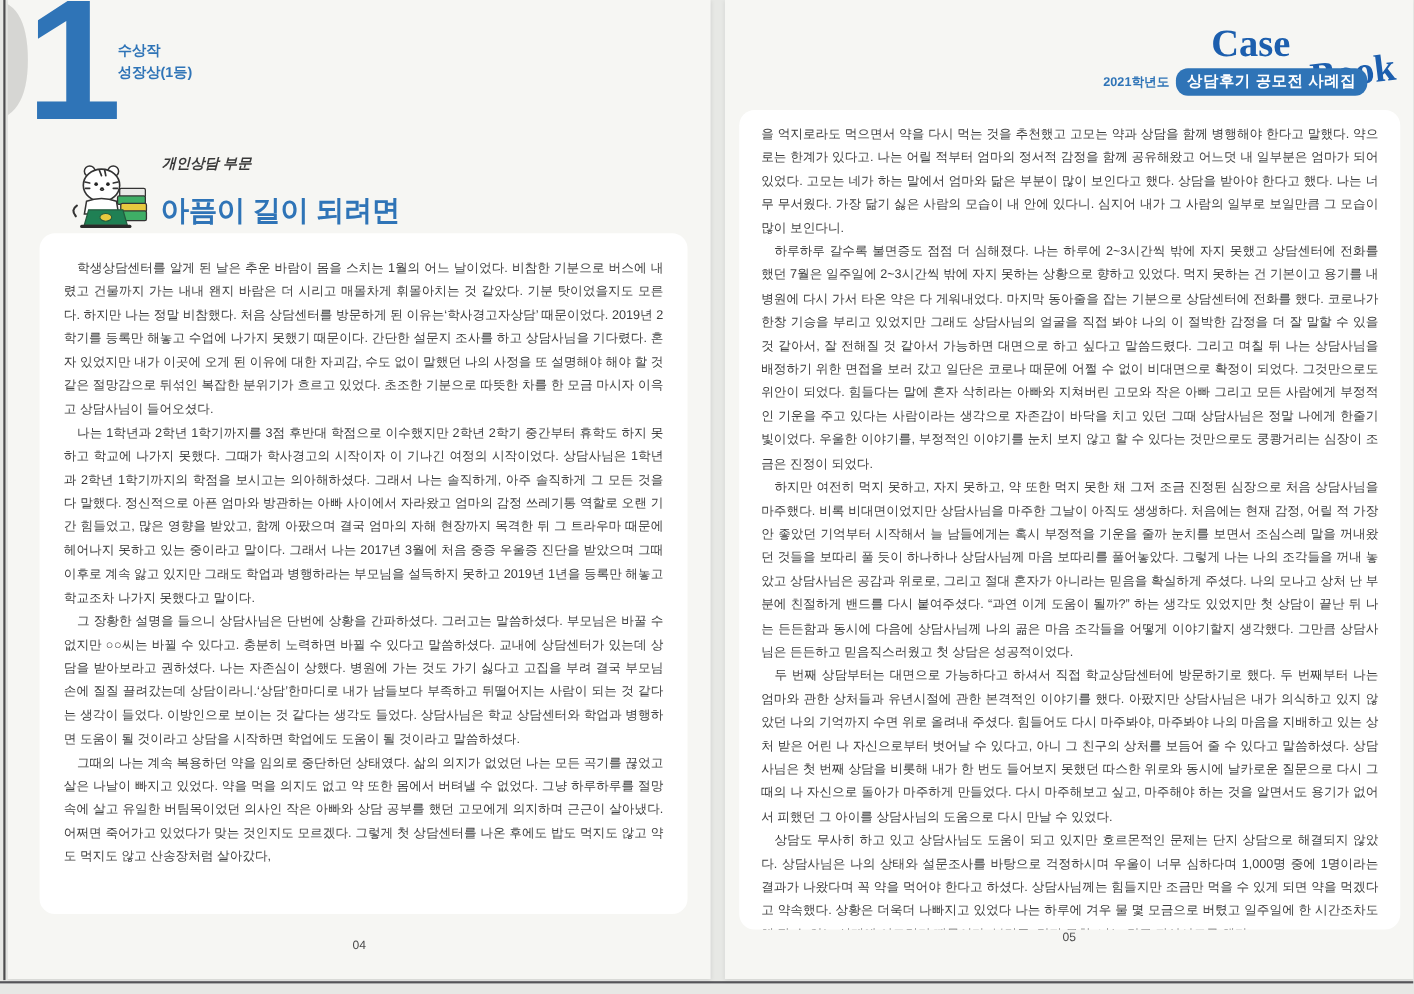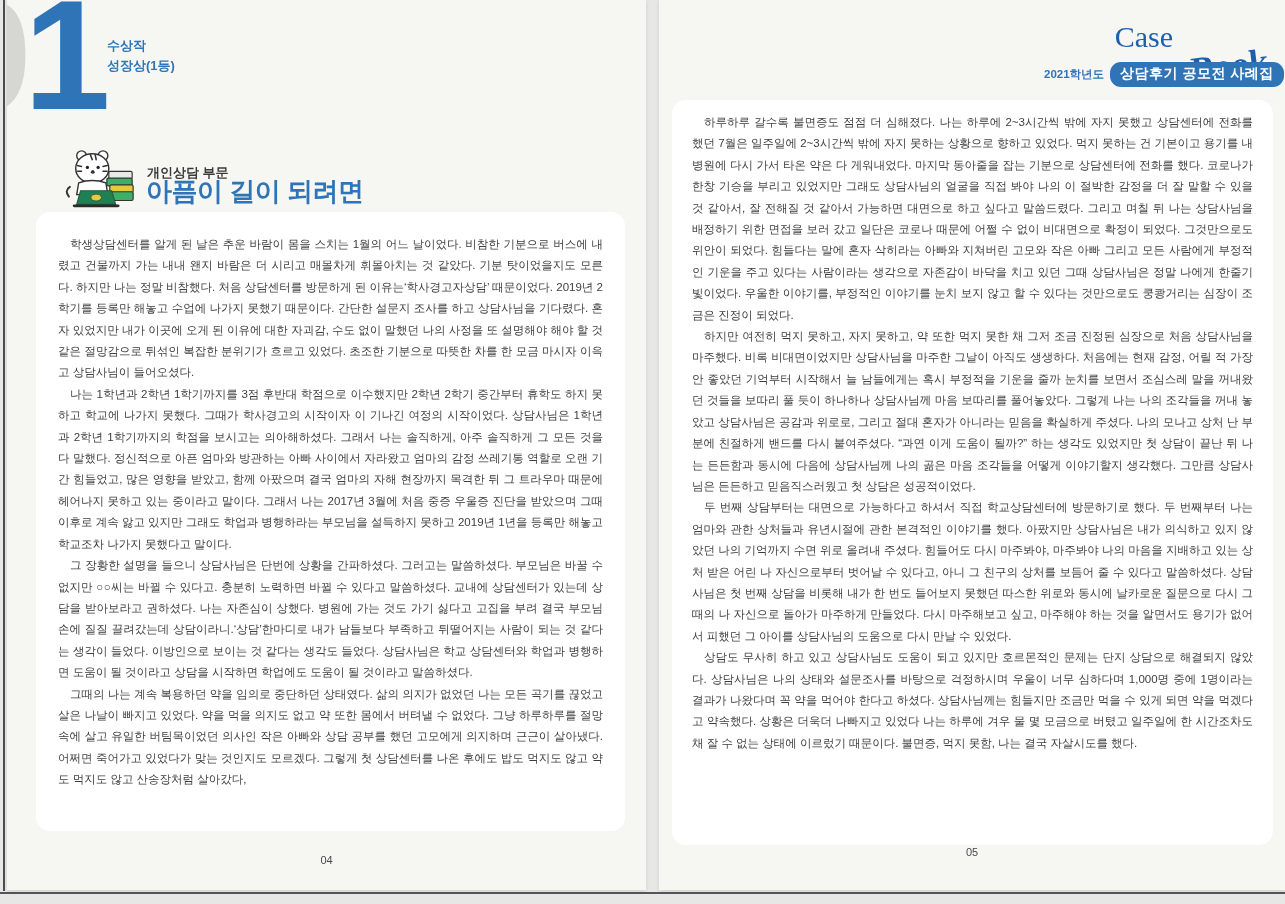--- a/index.html
+++ b/index.html
@@ -32,21 +32,21 @@
   .digit-one  { color:#2f74b7; }
 
   .award-label {
     position:absolute; left:100px; top:36px;
     color:#2f74b7; font-size:13px; font-weight:bold; line-height:1.55;
     white-space:pre-line;
   }
 
   .mascot { position:absolute; left:56px; top:146px; width:78px; height:72px; }
 
-  .section-label { position:absolute; left:140px; top:164px; font-size:13px; font-weight:bold; color:#3a3a3a; }
+  .section-label { position:absolute; left:140px; top:140px; font-size:13px; font-weight:bold; color:#3a3a3a;font-style:italic; }
   .article-title { position:absolute; left:139px; top:174px; font-size:26px; font-weight:bold; color:#2f74b7; letter-spacing:-0.5px; }
 
   
   .body-card {
     position:absolute; background:#ffffff; border-radius:14px; overflow:hidden;
   }
   .page-left  .body-card { left:29px; top:212px; width:589px; height:619px; padding:22px 22px; }
   .page-right .body-card { left:13px; top:100px; width:601px; height:745px; padding:12px 20px; }
 
   .body-card p {
@@ -59,31 +59,31 @@
     position:absolute; width:100%; text-align:center;
     font-size:11px; color:#4a4a4a;
   }
   .page-left  .page-num { bottom:24px;text-align:center; }
   .page-right .page-num { bottom:32px; }
 
   
   .logo-case {
     position:absolute; right:112px; top:20px;
     font-family:"Liberation Serif","DejaVu Serif",serif;
-    font-weight:normal; font-size:30px; color:#1d5fae; letter-spacing:0px;
+    font-weight:bold; font-size:35px; color:#1d5fae; letter-spacing:0px;
   }
   .logo-book {
     position:absolute; right:16px; top:46px;
     font-family:"Liberation Serif","DejaVu Serif",serif;
     font-weight:bold; font-size:35px; color:#1d5fae;
     transform:rotate(-7deg);
   }
   .edition-row {
     position:absolute; left:344px; top:62px;
-    display:flex; align-items:center; gap:6px;margin-left:41px;
+    display:flex; align-items:center; gap:6px;
   }
   .edition-label { color:#2f74b7; font-size:11.5px; font-weight:bold; }
   .badge {
     background:#2f74b7; color:#ffffff;
     font-size:14px; font-weight:bold;
     padding:3px 10px 4px; border-radius:11px;
     letter-spacing:0.5px;
   }
 </style>
 </head>
@@ -147,20 +147,21 @@
 
   <div class="logo-case">Case</div>
   <div class="logo-book">Book</div>
 
   <div class="edition-row">
     <span class="edition-label">2021학년도</span>
     <span class="badge">상담후기 공모전 사례집</span>
   </div>
 
   <div class="body-card">
+    <p class="no-indent">을 억지로라도 먹으면서 약을 다시 먹는 것을 추천했고 고모는 약과 상담을 함께 병행해야 한다고 말했다. 약으로는 한계가 있다고. 나는 어릴 적부터 엄마의 정서적 감정을 함께 공유해왔고 어느덧 내 일부분은 엄마가 되어있었다. 고모는 네가 하는 말에서 엄마와 닮은 부분이 많이 보인다고 했다. 상담을 받아야 한다고 했다. 나는 너무 무서웠다. 가장 닮기 싫은 사람의 모습이 내 안에 있다니. 심지어 내가 그 사람의 일부로 보일만큼 그 모습이 많이 보인다니.</p>
     <p>하루하루 갈수록 불면증도 점점 더 심해졌다. 나는 하루에 2~3시간씩 밖에 자지 못했고 상담센터에 전화를 했던 7월은 일주일에 2~3시간씩 밖에 자지 못하는 상황으로 향하고 있었다. 먹지 못하는 건 기본이고 용기를 내 병원에 다시 가서 타온 약은 다 게워내었다. 마지막 동아줄을 잡는 기분으로 상담센터에 전화를 했다. 코로나가 한창 기승을 부리고 있었지만 그래도 상담사님의 얼굴을 직접 봐야 나의 이 절박한 감정을 더 잘 말할 수 있을 것 같아서, 잘 전해질 것 같아서 가능하면 대면으로 하고 싶다고 말씀드렸다. 그리고 며칠 뒤 나는 상담사님을 배정하기 위한 면접을 보러 갔고 일단은 코로나 때문에 어쩔 수 없이 비대면으로 확정이 되었다. 그것만으로도 위안이 되었다. 힘들다는 말에 혼자 삭히라는 아빠와 지쳐버린 고모와 작은 아빠 그리고 모든 사람에게 부정적인 기운을 주고 있다는 사람이라는 생각으로 자존감이 바닥을 치고 있던 그때 상담사님은 정말 나에게 한줄기 빛이었다. 우울한 이야기를, 부정적인 이야기를 눈치 보지 않고 할 수 있다는 것만으로도 쿵쾅거리는 심장이 조금은 진정이 되었다.</p>
     <p>하지만 여전히 먹지 못하고, 자지 못하고, 약 또한 먹지 못한 채 그저 조금 진정된 심장으로 처음 상담사님을 마주했다. 비록 비대면이었지만 상담사님을 마주한 그날이 아직도 생생하다. 처음에는 현재 감정, 어릴 적 가장 안 좋았던 기억부터 시작해서 늘 남들에게는 혹시 부정적을 기운을 줄까 눈치를 보면서 조심스레 말을 꺼내왔던 것들을 보따리 풀 듯이 하나하나 상담사님께 마음 보따리를 풀어놓았다. 그렇게 나는 나의 조각들을 꺼내 놓았고 상담사님은 공감과 위로로, 그리고 절대 혼자가 아니라는 믿음을 확실하게 주셨다. 나의 모나고 상처 난 부분에 친절하게 밴드를 다시 붙여주셨다. “과연 이게 도움이 될까?” 하는 생각도 있었지만 첫 상담이 끝난 뒤 나는 든든함과 동시에 다음에 상담사님께 나의 곪은 마음 조각들을 어떻게 이야기할지 생각했다. 그만큼 상담사님은 든든하고 믿음직스러웠고 첫 상담은 성공적이었다.</p>
     <p>두 번째 상담부터는 대면으로 가능하다고 하셔서 직접 학교상담센터에 방문하기로 했다. 두 번째부터 나는 엄마와 관한 상처들과 유년시절에 관한 본격적인 이야기를 했다. 아팠지만 상담사님은 내가 의식하고 있지 않았던 나의 기억까지 수면 위로 올려내 주셨다. 힘들어도 다시 마주봐야, 마주봐야 나의 마음을 지배하고 있는 상처 받은 어린 나 자신으로부터 벗어날 수 있다고, 아니 그 친구의 상처를 보듬어 줄 수 있다고 말씀하셨다. 상담사님은 첫 번째 상담을 비롯해 내가 한 번도 들어보지 못했던 따스한 위로와 동시에 날카로운 질문으로 다시 그때의 나 자신으로 돌아가 마주하게 만들었다. 다시 마주해보고 싶고, 마주해야 하는 것을 알면서도 용기가 없어서 피했던 그 아이를 상담사님의 도움으로 다시 만날 수 있었다.</p>
     <p>상담도 무사히 하고 있고 상담사님도 도움이 되고 있지만 호르몬적인 문제는 단지 상담으로 해결되지 않았다. 상담사님은 나의 상태와 설문조사를 바탕으로 걱정하시며 우울이 너무 심하다며 1,000명 중에 1명이라는 결과가 나왔다며 꼭 약을 먹어야 한다고 하셨다. 상담사님께는 힘들지만 조금만 먹을 수 있게 되면 약을 먹겠다고 약속했다. 상황은 더욱더 나빠지고 있었다 나는 하루에 겨우 물 몇 모금으로 버텼고 일주일에 한 시간조차도 채 잘 수 없는 상태에 이르렀기 때문이다. 불면증, 먹지 못함, 나는 결국 자살시도를 했다.</p>
 
   </div>
 
   <div class="page-num">05</div>
 </div>
 

